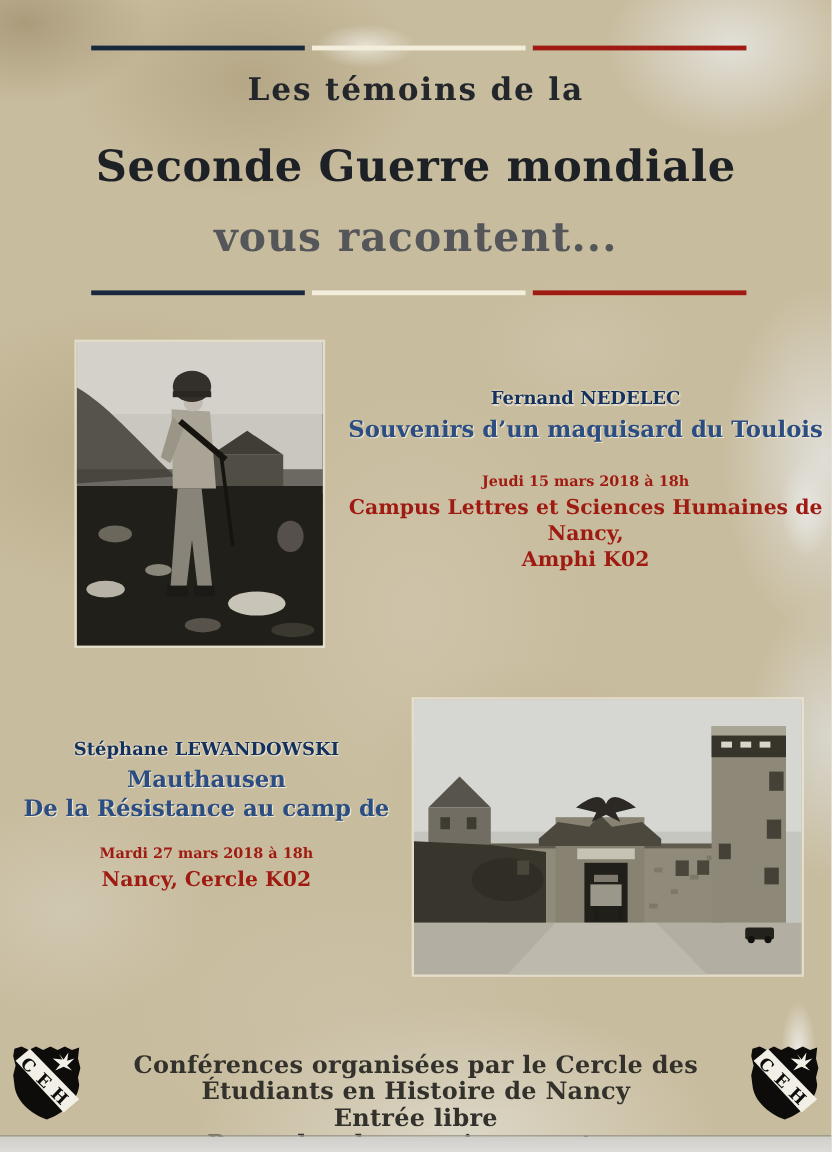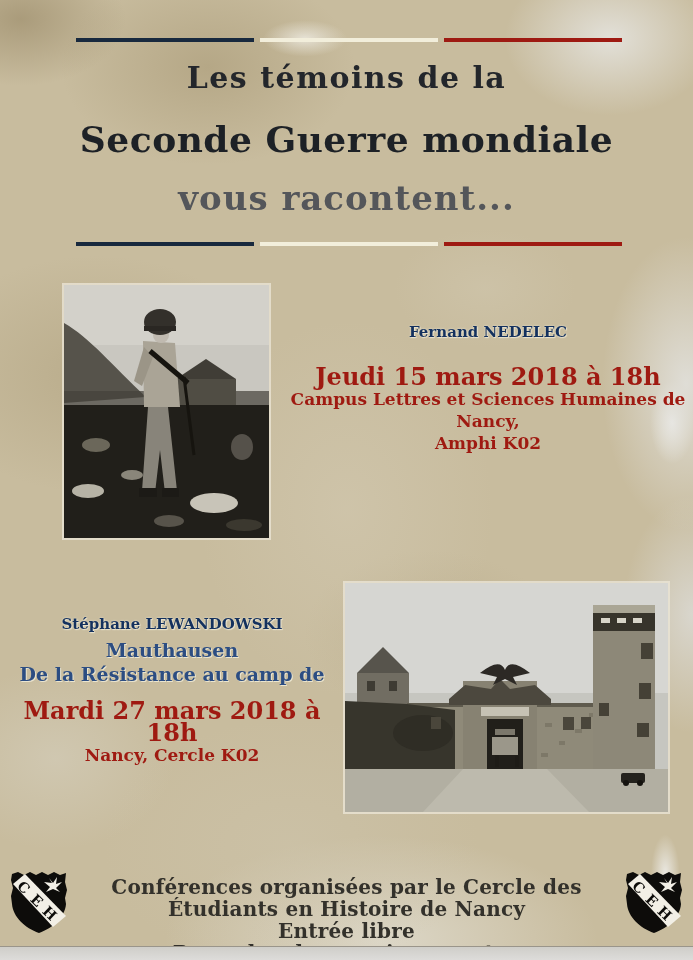--- a/index.html
+++ b/index.html
@@ -23,38 +23,38 @@
       radial-gradient(ellipse 310px 150px at 55% 98%, rgba(227,224,213,.75), rgba(227,224,213,0) 70%),
       radial-gradient(ellipse 130px 85px at 70% 30%, rgba(209,200,176,.5), rgba(209,200,176,0) 70%),
       radial-gradient(ellipse 180px 120px at 62% 66%, rgba(163,147,109,.25), rgba(163,147,109,0) 70%);
   }
   .flagline{position:absolute;left:76px;width:546px;height:4px;display:flex;gap:6px;}
   .flagline span{flex:1;height:4px;}
   .seg-blue{background:#18293e;}
   .seg-white{background:#f2eedb;}
   .seg-red{background:#9e1a12;}
   .center-line{position:absolute;left:0;width:100%;text-align:center;font-weight:bold;}
-  .title1{top:60px;font-size:30px;letter-spacing:1.5px;color:#23262b;}
+  .title1{top:60px;font-size:26px;letter-spacing:1.5px;color:#23262b;}
   .title2{top:118px;font-size:36px;letter-spacing:.5px;color:#1d2126;}
   .title3{top:178px;font-size:34px;letter-spacing:1px;color:#54565a;}
   .photo{position:absolute;border:2px solid rgba(236,231,216,.75);box-sizing:border-box;}
   .photo svg{display:block;}
   .soldier{left:62px;top:283px;width:209px;height:257px;}
   .camp{left:343px;top:581px;width:327px;height:233px;}
   .event{position:absolute;text-align:center;}
   .event-nedelec{left:290px;top:318px;width:396px;}
   .event-lewandowski{left:2px;top:610px;width:340px;}
   .speaker{font-weight:bold;font-size:15px;line-height:28px;color:#14315e;
     text-shadow:0 0 2px rgba(245,240,221,.9),1px 1px 1px rgba(236,230,210,.9);}
   .topic{font-weight:bold;font-size:19px;line-height:24px;color:#2c4d82;
     text-shadow:1px 1px 0 rgba(237,232,211,.95);}
   .redblock{margin-top:20px;}
   .redblock.tight{margin-top:14px;}
   .redline{font-weight:bold;font-size:17px;line-height:22px;color:#9f1a11;}
-  .redline.date{font-size:24px;}
+  .redline.date{font-size:12px;}
   .footer{position:absolute;left:72px;right:72px;top:876px;text-align:center;
     color:#33312b;font-weight:bold;}
   .footer-line{font-size:20px;line-height:22px;letter-spacing:.2px;}
   .crest{position:absolute;top:870px;width:62px;height:66px;}
   .crest-left{left:8px;}
   .crest-right{left:623px;}
   .crest text{font-family:"DejaVu Serif","Liberation Serif",serif;font-weight:bold;font-size:14px;fill:#0d0c0a;text-anchor:middle;}
   .bottom-strip{position:absolute;left:0;top:946px;width:100%;height:14px;
     background:linear-gradient(#cfcec9,#dedddb);border-top:1px solid #9a958a;}
 </style>
@@ -104,20 +104,21 @@
       <line x1="86" y1="66" x2="124" y2="98" stroke="#16140f" stroke-width="5"></line>
       <line x1="120" y1="92" x2="130" y2="170" stroke="#16140f" stroke-width="3"></line>
       <ellipse cx="97" cy="50" rx="8" ry="8" fill="#c0bab0"></ellipse>
       <ellipse cx="96" cy="37" rx="16" ry="13" fill="#33302b"></ellipse>
       <rect x="80" y="41" width="32" height="5" fill="#2a2723"></rect>
     </svg>
   </div>
 
   <div class="event event-nedelec">
     <div class="speaker">Fernand NEDELEC</div>
+    <div class="topic">Souvenirs d’un maquisard du Toulois</div>
     <div class="redblock">
       <div class="redline date">Jeudi 15 mars 2018 à 18h</div>
       <div class="redline">Campus Lettres et Sciences Humaines de Nancy,</div>
       <div class="redline">Amphi K02</div>
     </div>
   </div>
 
   <div class="event event-lewandowski">
     <div class="speaker">Stéphane LEWANDOWSKI</div>
     <div class="topic">Mauthausen</div>

